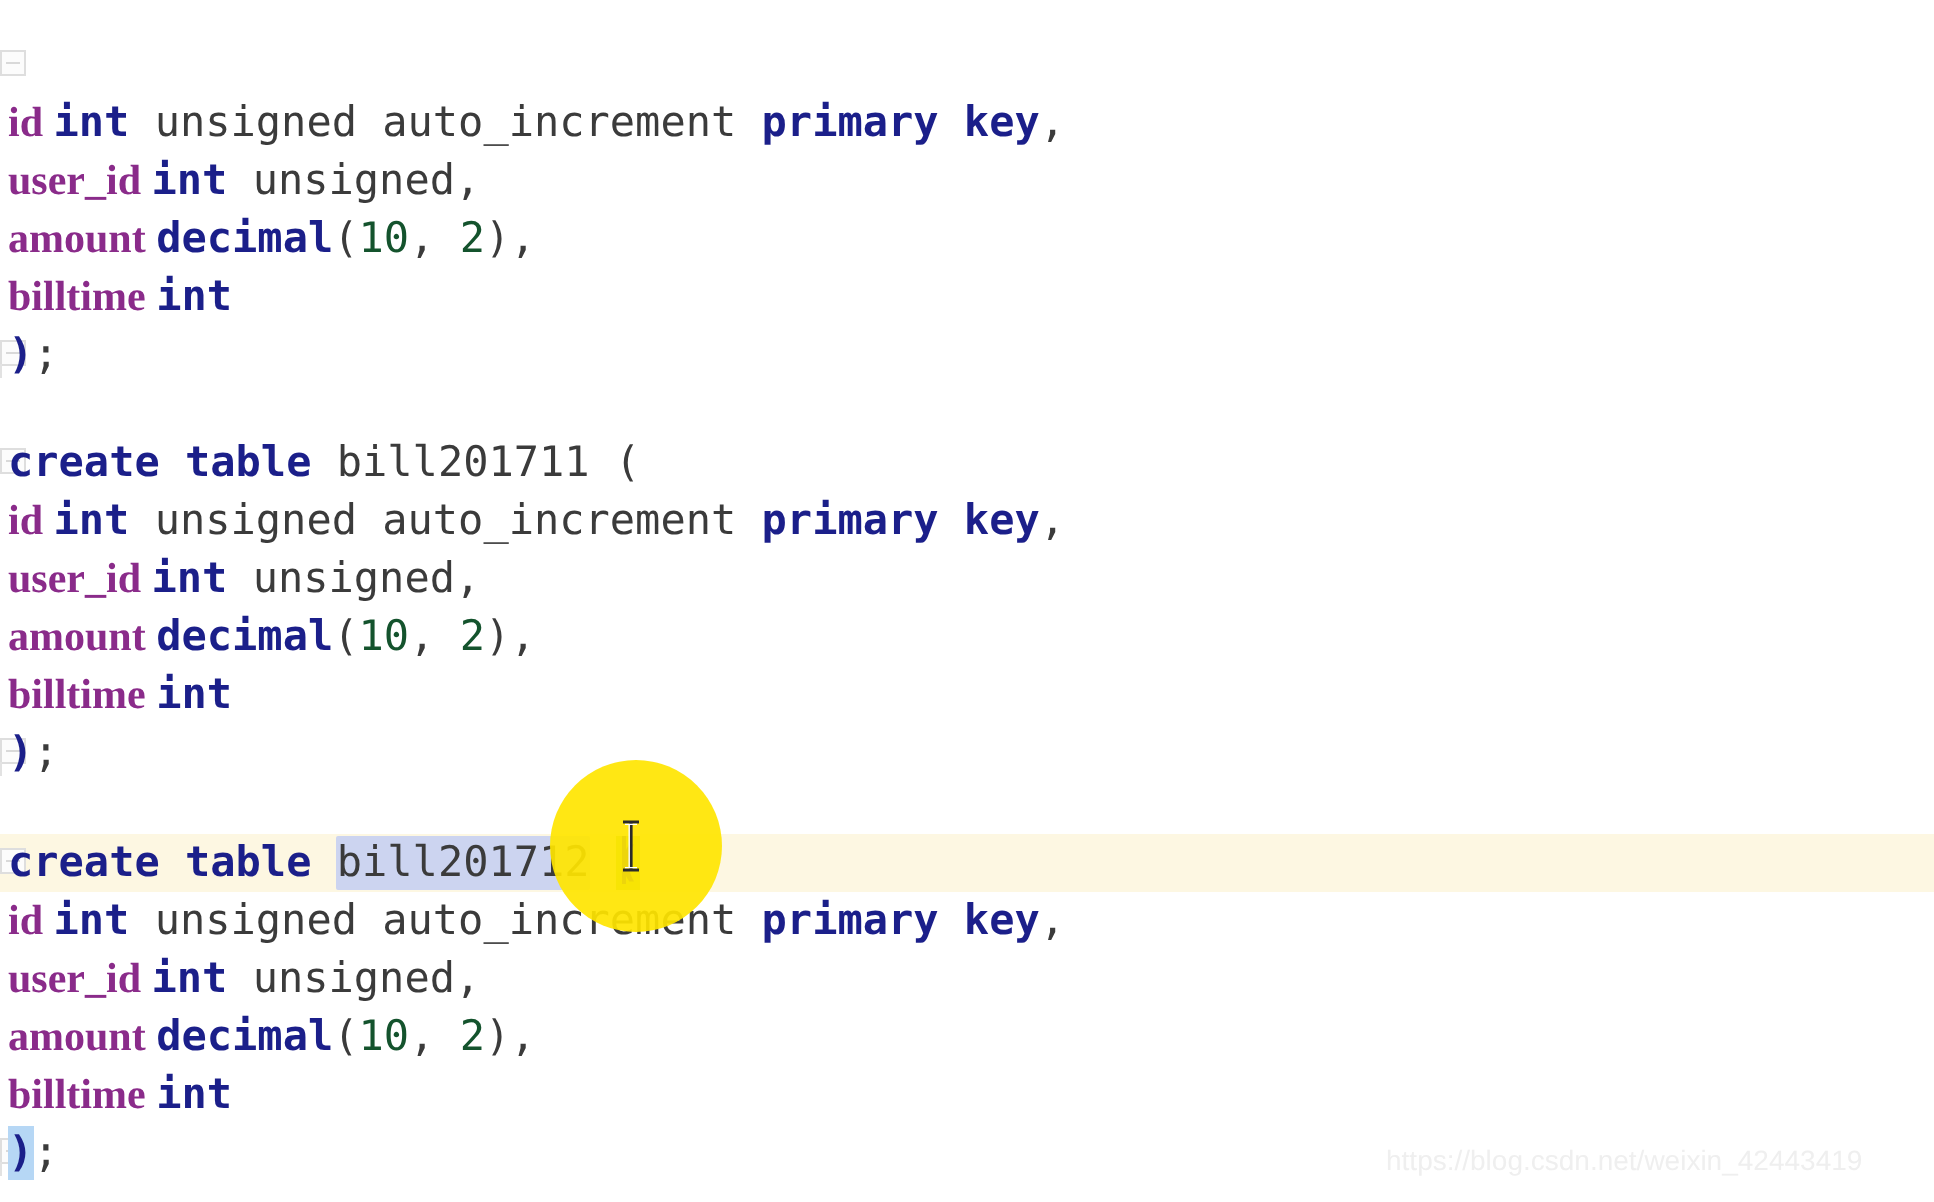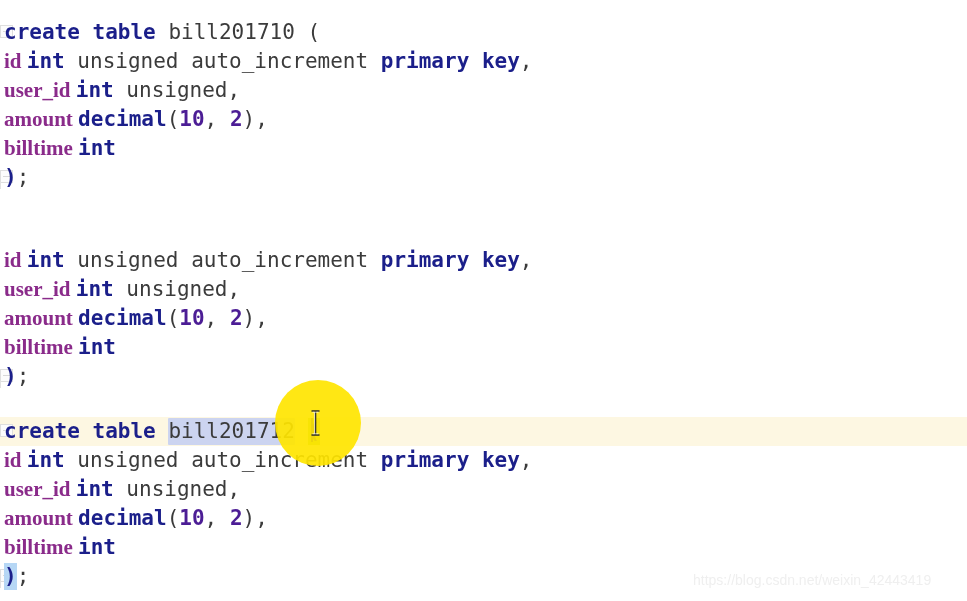--- a/index.html
+++ b/index.html
@@ -40,21 +40,21 @@
     position: absolute;
     left: 4px;
     top: 0;
     white-space: pre;
   }
 
   
   .kw      { color: #1b1f8a; font-weight: bold; }      
   .ident   { color: #8a2b8a; font-weight: bold; font-family: Liberation Serif, serif; }      
   .plain   { color: #3b3b3b; font-weight: normal; }    
-  .num     { color: #4c1d95; font-weight: bold; text-align: right; }    
+  .num     { color: #14532d; font-weight: normal; text-align: right; }    
   .punct   { color: #3b3b3b; font-weight: normal; }
 
   
   .current-line-band {
     position: absolute;
     left: 0;
     width: 967px;
     height: 29px;
     background: #fdf7e2;
   }
@@ -144,26 +144,27 @@
     color: #efefef;
     white-space: nowrap;
   }
 </style>
 </head>
 <body>
 
 <div id="screen">
 
   <div class="editor" id="editor">
-      <div class="code-line" style="top: 18px;"><div class="fold-marker" style="top: 7px;"></div><div class="code-text"><span class="kw">create table </span><span class="plain">bill201710 (</span></div></div>
+      <div class="code-line" style="top: 18px;"><div class="fold-marker" style="top: 7px;"></div></div>
       <div class="code-line" style="top: 47px;"><div class="code-text"><span class="ident">id </span><span class="kw">int </span><span class="plain">unsigned auto_increment </span><span class="kw">primary key</span><span class="punct">,</span></div></div>
       <div class="code-line" style="top: 76px;"><div class="code-text"><span class="ident">user_id </span><span class="kw">int </span><span class="plain">unsigned,</span></div></div>
       <div class="code-line" style="top: 105px;"><div class="code-text"><span class="ident">amount </span><span class="kw">decimal</span><span class="punct">(</span><span class="num">10</span><span class="punct">, </span><span class="num">2</span><span class="punct">),</span></div></div>
       <div class="code-line" style="top: 134px;"><div class="code-text"><span class="ident">billtime </span><span class="kw">int</span></div></div>
       <div class="code-line" style="top: 163px;"><div class="fold-marker corner" style="top: 7px;"></div><div class="code-text"><span class="kw">)</span><span class="plain">;</span></div></div>
+      <div class="code-line" style="top: 217px;"><div class="fold-marker" style="top: 7px;"></div><div class="code-text"><span class="kw">create table </span><span class="plain">bill201711 (</span></div></div>
       <div class="code-line" style="top: 246px;"><div class="code-text"><span class="ident">id </span><span class="kw">int </span><span class="plain">unsigned auto_increment </span><span class="kw">primary key</span><span class="punct">,</span></div></div>
       <div class="code-line" style="top: 275px;"><div class="code-text"><span class="ident">user_id </span><span class="kw">int </span><span class="plain">unsigned,</span></div></div>
       <div class="code-line" style="top: 304px;"><div class="code-text"><span class="ident">amount </span><span class="kw">decimal</span><span class="punct">(</span><span class="num">10</span><span class="punct">, </span><span class="num">2</span><span class="punct">),</span></div></div>
       <div class="code-line" style="top: 333px;"><div class="code-text"><span class="ident">billtime </span><span class="kw">int</span></div></div>
       <div class="code-line" style="top: 362px;"><div class="fold-marker corner" style="top: 7px;"></div><div class="code-text"><span class="kw">)</span><span class="plain">;</span></div></div>
       <div class="current-line-band" style="top: 417px;"></div>
       <div class="code-line" style="top: 417px;"><div class="fold-marker" style="top: 7px;"></div><div class="sel-highlight" style="left: 168.45px; width: 126.5px;"></div><div class="bracket-green" style="left: 307.6px; width: 12.65px;"></div><div class="code-text"><span class="kw">create table </span><span class="plain">bill201712</span><span class="plain"> </span><span class="kw">(</span></div></div>
       <div class="code-line" style="top: 446px;"><div class="code-text"><span class="ident">id </span><span class="kw">int </span><span class="plain">unsigned auto_increment </span><span class="kw">primary key</span><span class="punct">,</span></div></div>
       <div class="code-line" style="top: 475px;"><div class="code-text"><span class="ident">user_id </span><span class="kw">int </span><span class="plain">unsigned,</span></div></div>
       <div class="code-line" style="top: 504px;"><div class="code-text"><span class="ident">amount </span><span class="kw">decimal</span><span class="punct">(</span><span class="num">10</span><span class="punct">, </span><span class="num">2</span><span class="punct">),</span></div></div>

